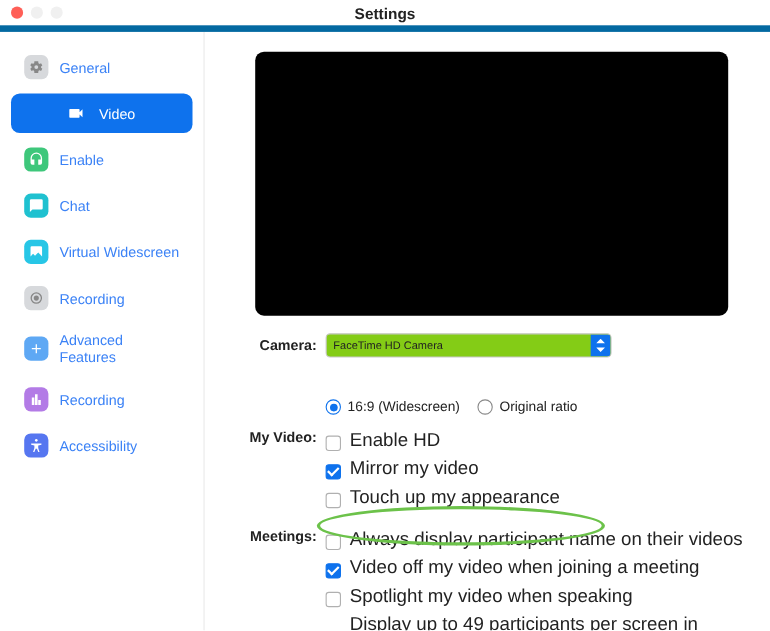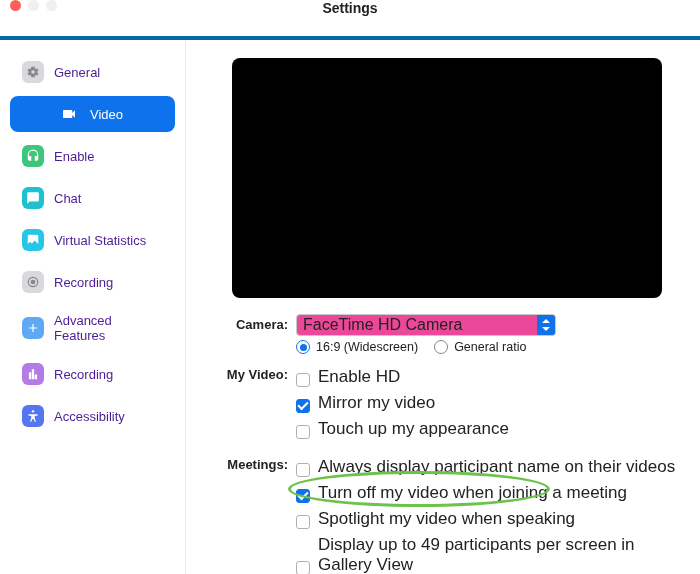--- a/index.html
+++ b/index.html
@@ -8,25 +8,25 @@
     font-family: -apple-system, BlinkMacSystemFont, "Segoe UI", Helvetica, Arial, sans-serif;
     font-size: 13px;
     color: #222;
     background: #fff;
     width: 700px;
     height: 574px;
     overflow: hidden;
     position: relative;
   }
   .titlebar {
-    height: 40px;
-    display: flex;
-    align-items: flex-start;
+    height: 29px;
+    display: flex;
+    align-items: center;
     padding: 0 10px;
-    border-bottom: 4px solid #0369a1;
+    border-bottom: 6px solid #0369a1;
     position: relative;
   }
   .traffic-lights { display: flex; gap: 7px; }
   .traffic-light { width: 11px; height: 11px; border-radius: 50%; }
   .red { background: #ff5f57; }
   .yellow { background: #f0f0f0; }
   .green { background: #f0f0f0; }
   .title {
     position: absolute;
     left: 0; right: 0;
@@ -45,21 +45,21 @@
     padding: 14px 10px;
   }
   .sidebar-item {
     display: flex;
     align-items: center;
     gap: 10px;
     padding: 7px 12px;
     border-radius: 8px;
     cursor: pointer;
     font-size: 13px;
-    color: #4c1d95;
+    color: #3b82f6;
     margin-bottom: 6px;
   }
   .sidebar-item.active {
     background: #0e72ed;
     color: #fff;
     padding-left: 48px;
   }
   .sidebar-icon {
     width: 22px; height: 22px;
     display: flex; align-items: center; justify-content: center;
@@ -97,35 +97,36 @@
     flex: 1;
   }
   .select-wrap {
     display: flex;
     align-items: center;
     border: 1px solid #c8c8c8;
     border-radius: 4px;
     overflow: hidden;
     width: 260px;
     height: 22px;
-    background: #ec4899;
-    font-size: 16px;
+    background: #84cc16;
+    font-size: 10px;
   }
   .select-wrap .sel-text { flex: 1; padding: 0 6px; }
   .select-wrap .sel-btn {
     width: 18px; height: 100%;
     background: #0e72ed;
     display: flex; align-items: center; justify-content: center;
   }
   .option-line {
     display: flex;
     align-items: center;
     gap: 16px;
     padding: 4px 0;
     font-size: 12.5px;
+    margin-top: 34px;
   }
   .radio {
     width: 14px; height: 14px;
     border: 1.5px solid #888;
     border-radius: 50%;
     display: inline-flex; align-items: center; justify-content: center;
     margin-right: 6px;
     vertical-align: -3px;
     flex-shrink: 0;
   }
@@ -217,21 +218,21 @@
       </span>
       <span>Chat</span>
     </div>
 
     <div class="sidebar-item">
       <span class="sidebar-icon" style="background:#27c6e6">
         <svg width="14" height="14" viewBox="0 0 24 24" fill="#fff">
             <path d="M21 19V5a2 2 0 00-2-2H5a2 2 0 00-2 2v14l4-4 3 3 5-5 6 6z"></path>
           </svg>
       </span>
-      <span>Virtual Statistics</span>
+      <span>Virtual Widescreen</span>
     </div>
 
     <div class="sidebar-item">
       <span class="sidebar-icon" style="background:#d7d9dc">
         <svg width="14" height="14" viewBox="0 0 24 24" fill="#888">
             <circle cx="12" cy="12" r="8" fill="none" stroke="#888" stroke-width="2"></circle>
             <circle cx="12" cy="12" r="4"></circle>
           </svg>
       </span>
       <span>Recording</span>
@@ -281,21 +282,21 @@
               </svg>
           </span>
         </div>
         <div class="option-line">
           <span style="display:flex;align-items:center">
             <span class="radio checked"></span>
             <span>16:9 (Widescreen)</span>
           </span>
           <span style="display:flex;align-items:center">
             <span class="radio"></span>
-            <span>General ratio</span>
+            <span>Original ratio</span>
           </span>
         </div>
       </div>
     </div>
 
     <div class="row">
       <div class="row-label">My Video:</div>
       <div class="row-body">
         <div class="chk-line">
           <span class="check"></span>
@@ -316,21 +317,21 @@
 
     <div class="row">
       <div class="row-label">Meetings:</div>
       <div class="row-body">
         <div class="chk-line">
           <span class="check"></span>
           <span>Always display participant name on their videos</span>
         </div>
         <div class="chk-line">
           <span class="check checked"></span>
-          <span>Turn off my video when joining a meeting</span>
+          <span>Video off my video when joining a meeting</span>
         </div>
         <div class="chk-line">
           <span class="check"></span>
           <span>Spotlight my video when speaking</span>
         </div>
         <div class="chk-line">
           <span class="check"></span>
           <span>Display up to 49 participants per screen in Gallery View</span>
         </div>
       </div>

